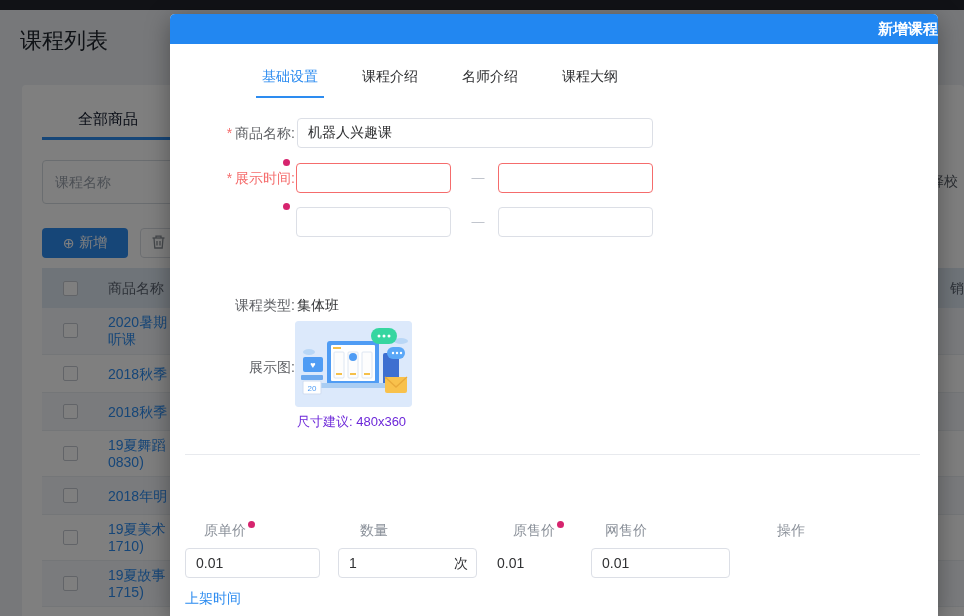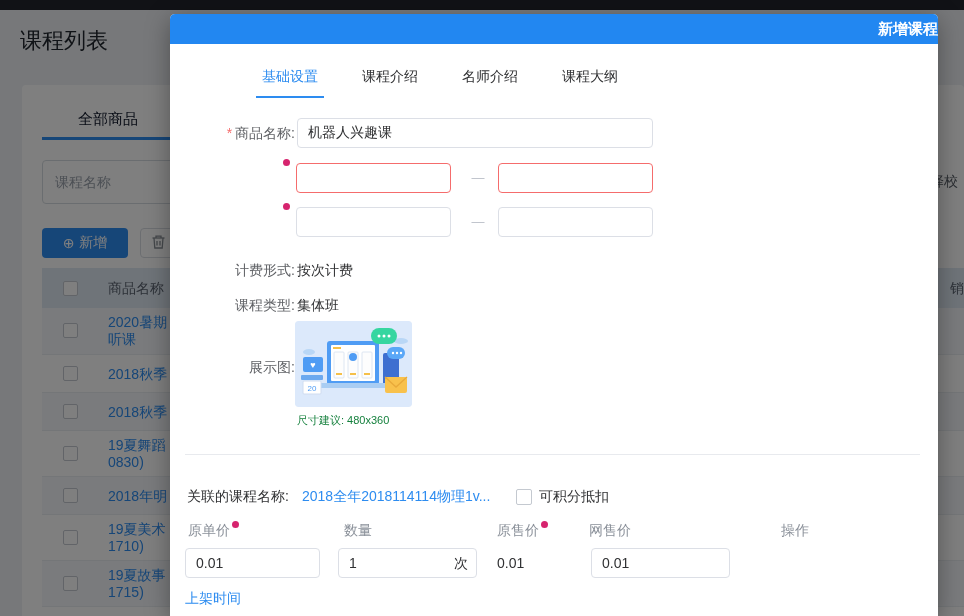--- a/index.html
+++ b/index.html
@@ -48,31 +48,31 @@
   .form-row { position:absolute; left:0; width:100%; }
   .f-label { position:absolute; left:8px; width:117px; text-align:right; font-size:14px; color:#606266; line-height:30px; }
   .f-label .star { color:#f56c6c; margin-right:3px; }
   .f-label.red { color:#f56c6c; }
   .f-input { position:absolute; height:30px; border:1px solid #dcdfe6; border-radius:4px; padding:0 10px; font-size:14px; color:#303133; outline:none; background:#fff; }
   .f-input.red { border-color:#f56c6c; }
   .dot { position:absolute; width:7px; height:7px; border-radius:50%; background:#d6246e; }
   .dash { position:absolute; width:30px; text-align:center; color:#b9bec7; line-height:30px; font-size:13px; }
   .f-text { position:absolute; font-size:14px; color:#303133; line-height:20px; }
   .img-box { position:absolute; left:125px; top:307px; width:117px; height:86px; border-radius:3px; overflow:hidden; cursor:pointer; }
-  .img-hint { position:absolute; left:127px; top:399px; font-size:11px; color:#15803d; }
+  .img-hint { position:absolute; left:127px; top:399px; font-size:13px; color:#6d28d9; }
   .divider { position:absolute; left:15px; top:440px; width:735px; height:1px; background:#e8eaee; }
 
   .rel-row { position:absolute; top:474px; left:0; height:20px; width:100%; font-size:14px; }
   .rel-label { position:absolute; left:17px; color:#303133; }
   .rel-link { position:absolute; left:132px; color:#2d8cf0; cursor:pointer; }
   .rel-cb { position:absolute; left:346px; top:1px; width:16px; height:16px; border:1px solid #c4c9d0; border-radius:2px; background:#fff; cursor:pointer; }
   .rel-cb-label { position:absolute; left:369px; color:#303133; }
 
   .price-heads { position:absolute; top:508px; left:0; width:100%; font-size:14px; color:#8a9099; }
-  .ph { position:absolute; }
+  .ph { position:absolute;margin-left:16px; }
   .ph .dot { position:relative; display:inline-block; top:-7px; left:2px; }
   .price-row { position:absolute; top:534px; left:0; width:100%; height:30px; }
   .qty-wrap { position:absolute; left:168px; width:139px; height:30px; }
   .qty-wrap .f-input { left:0; top:0; width:139px; padding-right:30px; }
   .qty-unit { position:absolute; right:9px; top:0; line-height:30px; font-size:14px; color:#303133; }
   .orig-price-text { position:absolute; left:327px; line-height:30px; font-size:14px; color:#303133; }
   .add-spec { position:absolute; left:15px; top:576px; font-size:14px; color:#2d8cf0; cursor:pointer; }
 </style>
 </head>
 <body>
@@ -185,37 +185,34 @@
       <div class="mtab">名师介绍</div>
       <div class="mtab">课程大纲</div>
     </div>
 
     <div class="form-row" style="top:104px; height:30px">
       <div class="f-label"><span class="star">*</span><span>商品名称:</span></div>
       <input class="f-input" style="left: 127px; width: 356px;" value="机器人兴趣课">
     </div>
 
     <div class="form-row" style="top:149px; height:30px">
+      <div class="f-label red"><span class="star">*</span><span>展示时间:</span></div>
       <span class="dot" style="left:113px; top:-4px"></span>
       <input class="f-input red" style="left: 126px; width: 155px;">
       <span class="dash" style="left:293px">—</span>
       <input class="f-input red" style="left: 328px; width: 155px;">
     </div>
 
     <div class="form-row" style="top:193px; height:30px">
       <span class="dot" style="left:113px; top:-4px"></span>
       <input class="f-input" style="left: 126px; width: 155px;">
       <span class="dash" style="left:293px">—</span>
       <input class="f-input" style="left: 328px; width: 155px;">
     </div>
 
-    <div class="form-row" style="top:246px; height:20px">
-      <div class="f-label" style="line-height:20px">计费形式:</div>
-      <div class="f-text" style="left:127px">按次计费</div>
-    </div>
 
     <div class="form-row" style="top:281px; height:20px">
       <div class="f-label" style="line-height:20px">课程类型:</div>
       <div class="f-text" style="left:127px">集体班</div>
     </div>
 
     <div class="form-row" style="top:343px; height:20px">
       <div class="f-label" style="line-height:20px">展示图:</div>
     </div>
     <div class="img-box">
@@ -249,33 +246,27 @@
         <rect x="8" y="60" width="18" height="13" rx="1" fill="#ffffff" stroke="#cfdcf0"></rect>
         <text x="17" y="70" font-size="8" fill="#4f9cf4" text-anchor="middle">20</text>
         <rect x="90" y="56" width="22" height="16" rx="2" fill="#f8c14c"></rect>
         <path d="M90 56 L101 66 L112 56" fill="none" stroke="#e8a93a" stroke-width="1.3"></path>
       </svg>
     </div>
     <div class="img-hint">尺寸建议: 480x360</div>
 
     <div class="divider"></div>
 
-    <div class="rel-row">
-      <span class="rel-label">关联的课程名称:</span>
-      <span class="rel-link">2018全年2018114114物理1v...</span>
-      <span class="rel-cb"></span>
-      <span class="rel-cb-label">可积分抵扣</span>
-    </div>
 
     <div class="price-heads">
       <span class="ph" style="left:18px"><span>原单价</span><span class="dot"></span></span>
       <span class="ph" style="left:174px">数量</span>
       <span class="ph" style="left:327px"><span>原售价</span><span class="dot"></span></span>
       <span class="ph" style="left:419px">网售价</span>
-      <span class="ph" style="left:611px">操作</span>
+      <span class="ph" style="left:591px">操作</span>
     </div>
 
     <div class="price-row">
       <input class="f-input" style="left: 15px; width: 135px;" value="0.01">
       <div class="qty-wrap">
         <input class="f-input" value="1" style="">
         <span class="qty-unit">次</span>
       </div>
       <span class="orig-price-text">0.01</span>
       <input class="f-input" style="left: 421px; width: 139px;" value="0.01">

